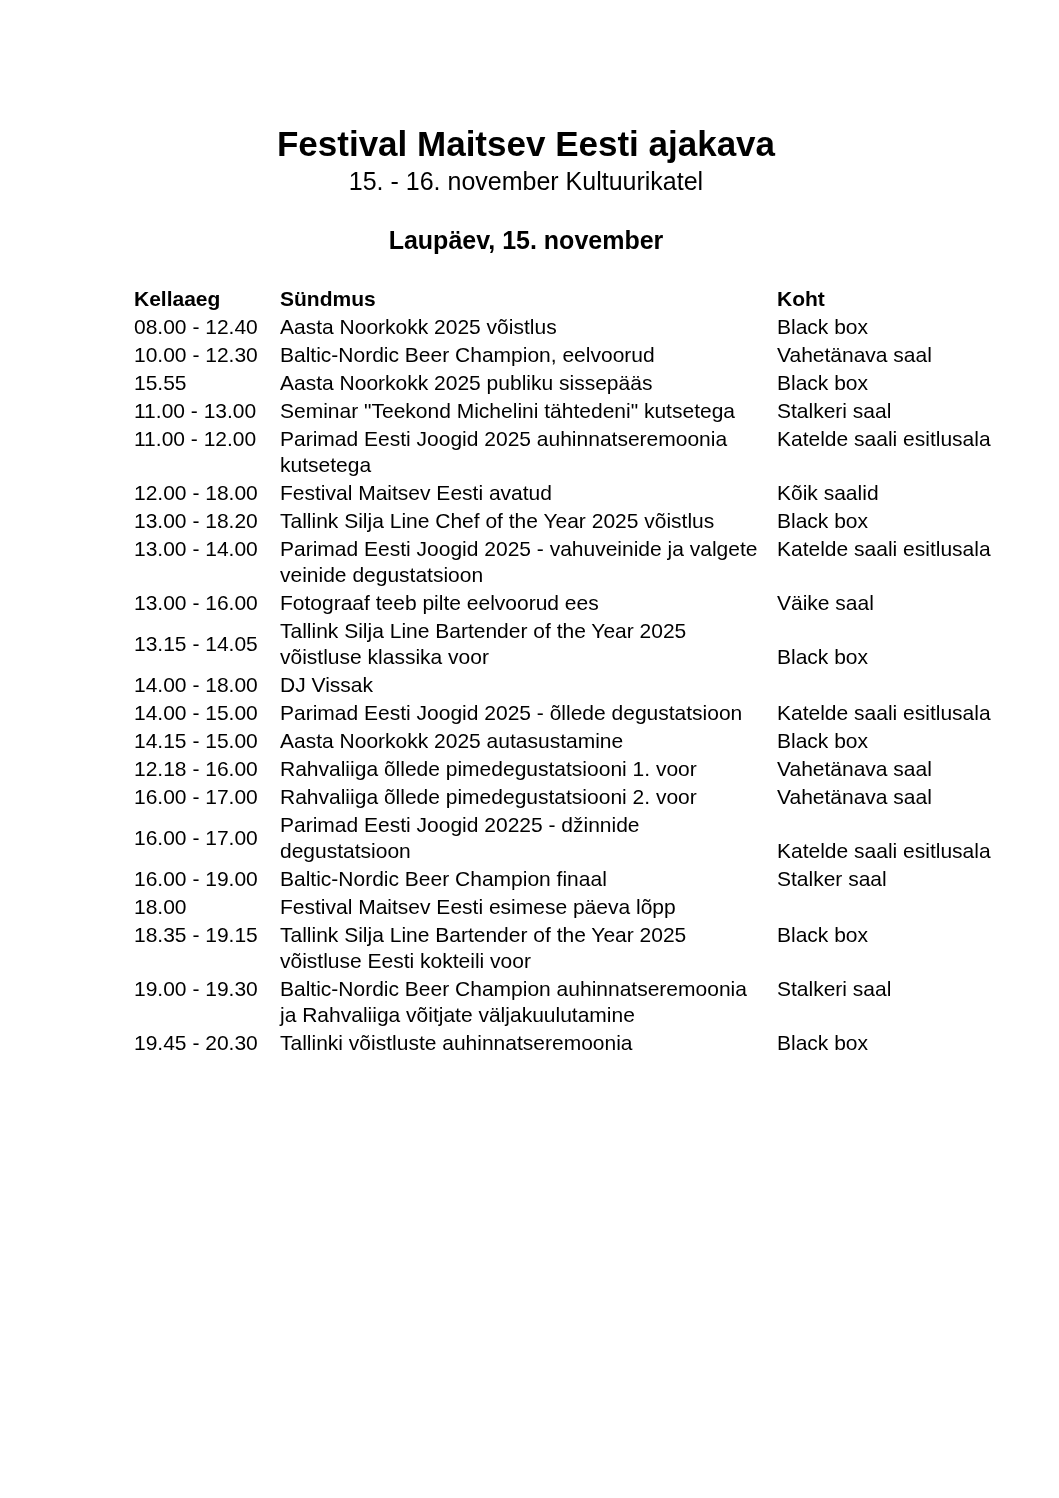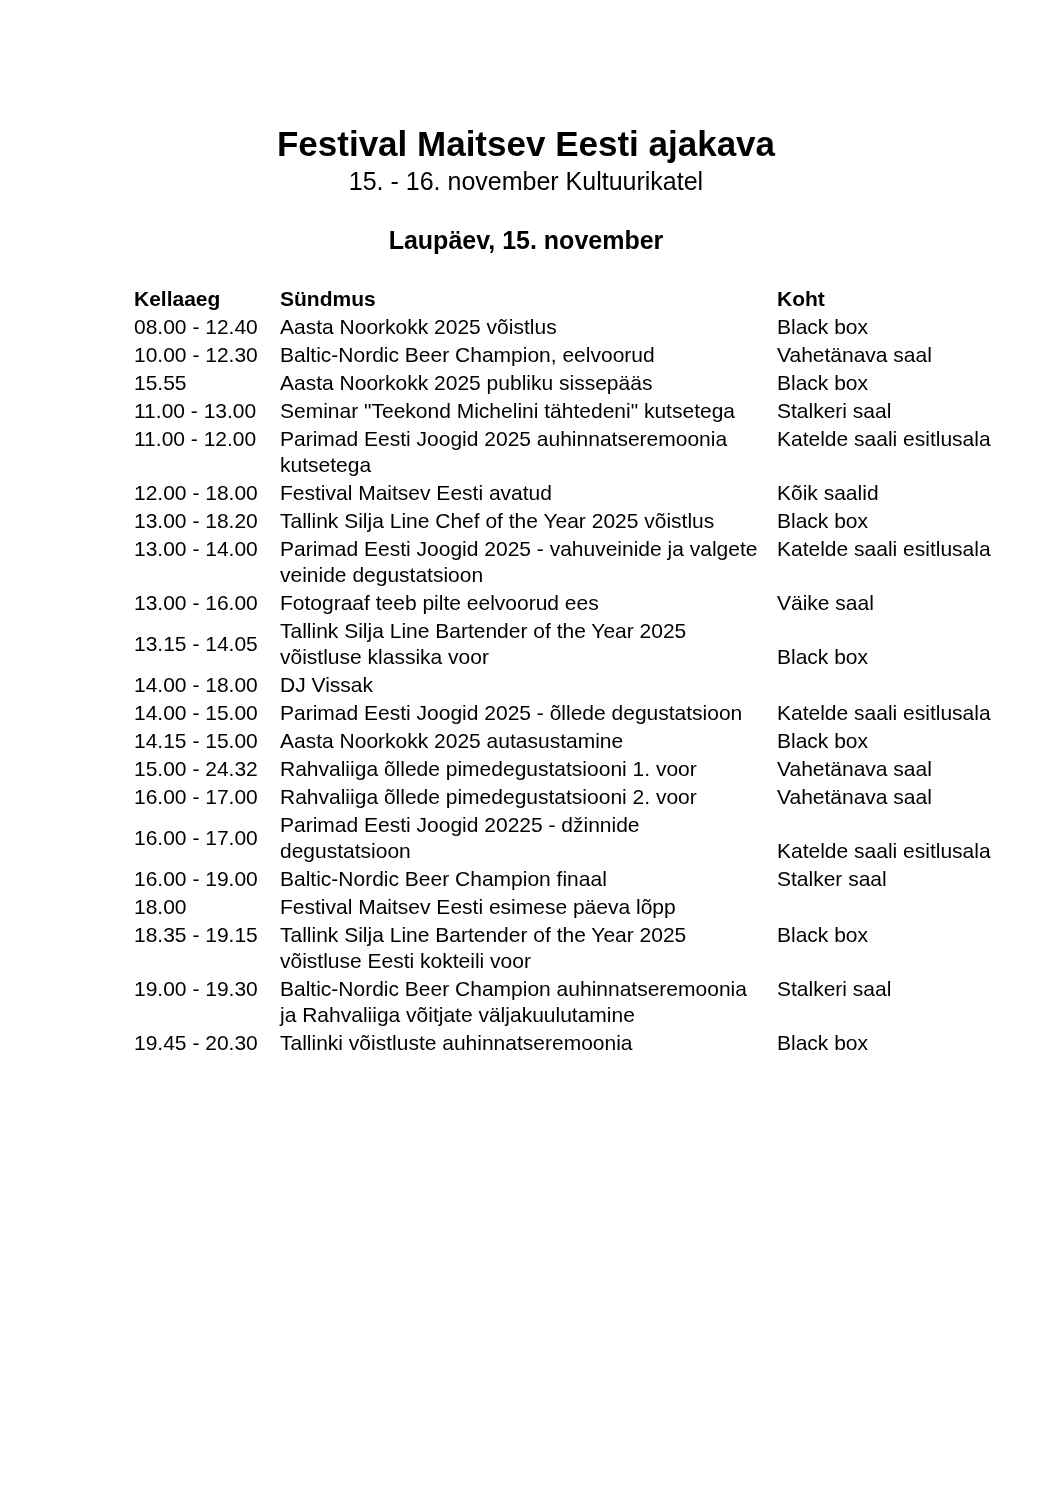--- a/index.html
+++ b/index.html
@@ -157,21 +157,21 @@
           <td class="time-cell">14.00 - 15.00</td>
           <td class="event-cell">Parimad Eesti Joogid 2025 - õllede degustatsioon</td>
           <td class="venue-cell">Katelde saali esitlusala</td>
         </tr>
         <tr>
           <td class="time-cell">14.15 - 15.00</td>
           <td class="event-cell">Aasta Noorkokk 2025 autasustamine</td>
           <td class="venue-cell">Black box</td>
         </tr>
         <tr>
-          <td class="time-cell">15.00 - 24.32</td>
+          <td class="time-cell">12.18 - 16.00</td>
           <td class="event-cell">Rahvaliiga õllede pimedegustatsiooni 1. voor</td>
           <td class="venue-cell">Vahetänava saal</td>
         </tr>
         <tr>
           <td class="time-cell">16.00 - 17.00</td>
           <td class="event-cell">Rahvaliiga õllede pimedegustatsiooni 2. voor</td>
           <td class="venue-cell">Vahetänava saal</td>
         </tr>
         <tr>
           <td class="time-cell" style="vertical-align: middle;">16.00 - 17.00</td>

